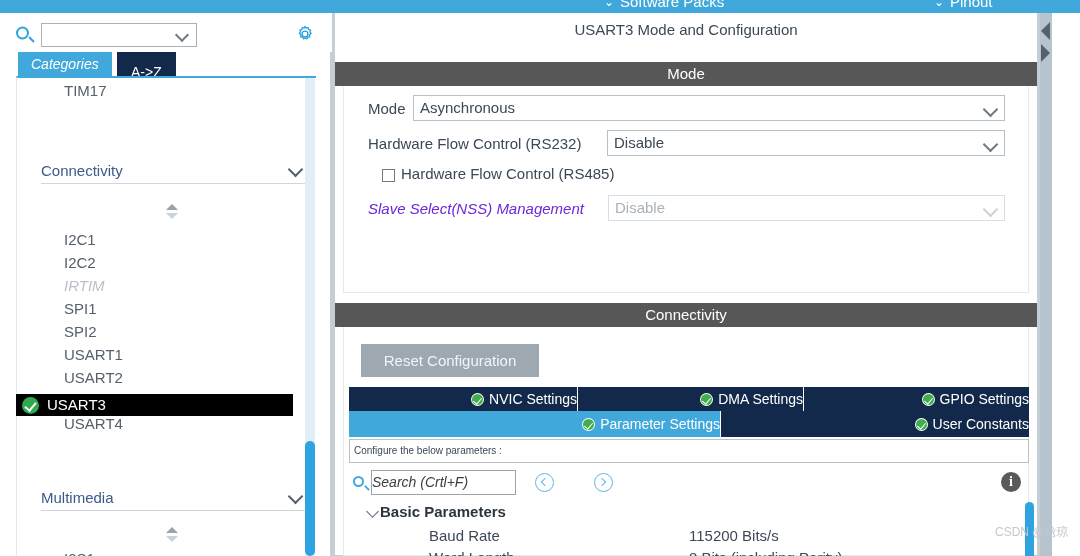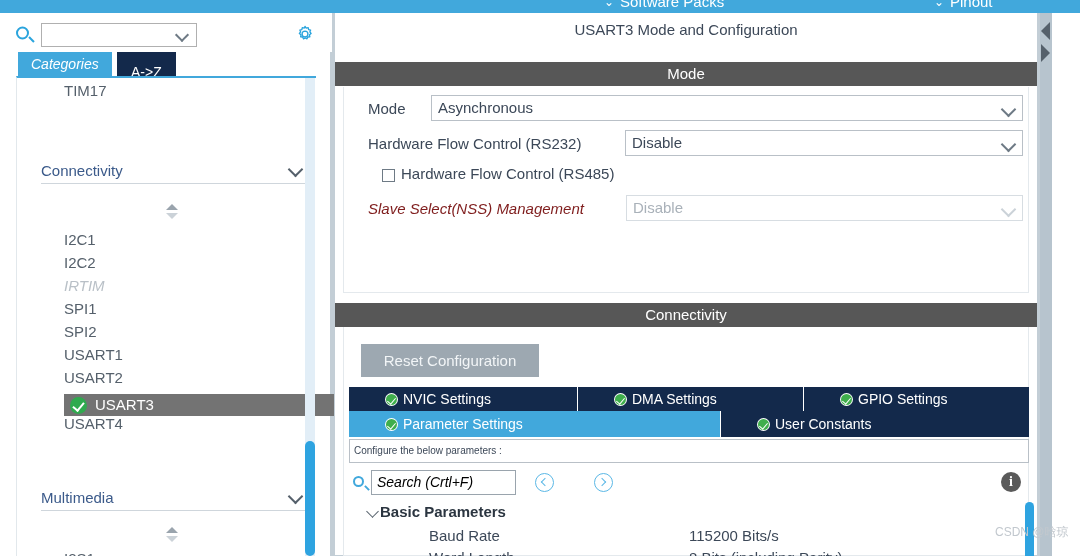--- a/index.html
+++ b/index.html
@@ -95,22 +95,21 @@
     position: absolute; left: 149px; width: 13px; height: 15px;
   }
   .spinner .up, .spinner .dn {
     position: absolute; left: 0; width: 0; height: 0;
     border-left: 6px solid transparent; border-right: 6px solid transparent;
   }
   .spinner .up { top: 0; border-bottom: 6px solid #9aa4ad; }
   .spinner .dn { bottom: 0; border-top: 6px solid #cbd2d8; }
   .sel-row {
     position: absolute; left: 16px; top: 381px; width: 277px; height: 22px;
-    background: #737373;
-    margin-left: 48px;
+    background: #000000;
   }
   .sel-row .lbl {
     position: absolute; left: 31px; top: 2px; font-size: 15px; color: #ffffff;
   }
   .okcheck {
     position: absolute; left: 6px; top: 3px; width: 17px; height: 17px;
     border-radius: 50%; background: #2faa4e;
   }
   .okcheck::after {
     content: ""; position: absolute; left: 5px; top: 3px;
@@ -140,23 +139,23 @@
     position: absolute; left: 0; width: 702px; height: 24px; line-height: 24px;
     text-align: center; background: #575757; color: #ffffff; font-size: 15px;
   }
   .band.mode { top: 49px; }
   .band.cfg  { top: 290px; }
   .mode-box {
     position: absolute; left: 8px; top: 74px; width: 686px; height: 206px;
     background: #ffffff; border: 1px solid #e4e9ed; border-top: none;
   }
   .flabel { position: absolute; font-size: 15px; color: #3c4858; white-space: nowrap; }
-  .flabel.dim { color: #7f1d1d; font-style: italic; }
+  .flabel.dim { color: #6d28d9; font-style: italic; }
   .fsel {
-    position: absolute; height: 26px; border: 1px solid #b9c0c7; background: #ffffff; margin-left: 18px;
+    position: absolute; height: 26px; border: 1px solid #b9c0c7; background: #ffffff;
   }
   .fsel .fv {
     position: absolute; left: 6px; top: 3px; font-size: 15px; color: #3c4858;
   }
   .fsel.dim { border-color: #d7dde2; }
   .fsel.dim .fv { color: #a9b1b9; }
   .fsel .chev { position: absolute; right: 9px; top: 8px; width: 10px; height: 10px; }
   .fsel .chev::before {
     content: ""; position: absolute; left: 0; top: 0; width: 9px; height: 9px;
     border-right: 2px solid #6e7a85; border-bottom: 2px solid #6e7a85;
@@ -175,21 +174,21 @@
   }
   .reset-btn {
     position: absolute; left: 17px; top: 17px; width: 178px; height: 33px;
     background: #9da8b1; color: #f2f5f7; font-size: 15px;
     line-height: 33px; text-align: center;
   }
   .tabbar1 { position: absolute; left: 5px; top: 60px; width: 680px; height: 24px; }
   .tabbar2 { position: absolute; left: 5px; top: 84px; width: 680px; height: 26px; }
   .cfgtab {
     position: absolute; height: 100%; background: #13294b; color: #ffffff;
-    font-size: 14px; line-height: 24px; text-align: left;
+    font-size: 14px; line-height: 24px; text-align: right;
     border-right: 1px solid #ffffff;
     padding-left: 36px;
   }
   .cfgtab.active { background: #41a8dc; }
   .cfgtab .tok {
     position: relative; display: inline-block; width: 13px; height: 13px;
     border-radius: 50%; background: #ffffff; vertical-align: -2px; margin-right: 5px;
   }
   .cfgtab .tok::before {
     content: ""; position: absolute; left: 1px; top: 1px;
@@ -211,22 +210,22 @@
     position: absolute; left: 4px; top: 9px; width: 11px; height: 11px;
     border: 2px solid #41a8dc; border-radius: 50%;
   }
   .pmag::after {
     content: ""; position: absolute; left: 9px; top: 9px;
     width: 6px; height: 2px; background: #41a8dc; transform: rotate(45deg);
   }
   .psearch-input {
     position: absolute; left: 22px; top: 3px; width: 145px; height: 25px;
     border: 1px solid #9aa4ad; background: #ffffff;
-    font-size: 14px; color: #000000; font-style: italic;
-    line-height: 23px; padding-left: 5px;
+    font-size: 14px; color: #404040; font-style: italic;
+    line-height: 23px; padding-left: 0;
   }
   .navbtn {
     position: absolute; top: 6px; width: 19px; height: 19px;
     border: 1.6px solid #5bb8e6; border-radius: 50%;
   }
   .navbtn .ar {
     position: absolute; left: 6px; top: 5px; width: 6px; height: 6px;
     border-left: 1.8px solid #5bb8e6; border-bottom: 1.8px solid #5bb8e6;
   }
   .navbtn.prev { left: 186px; }

